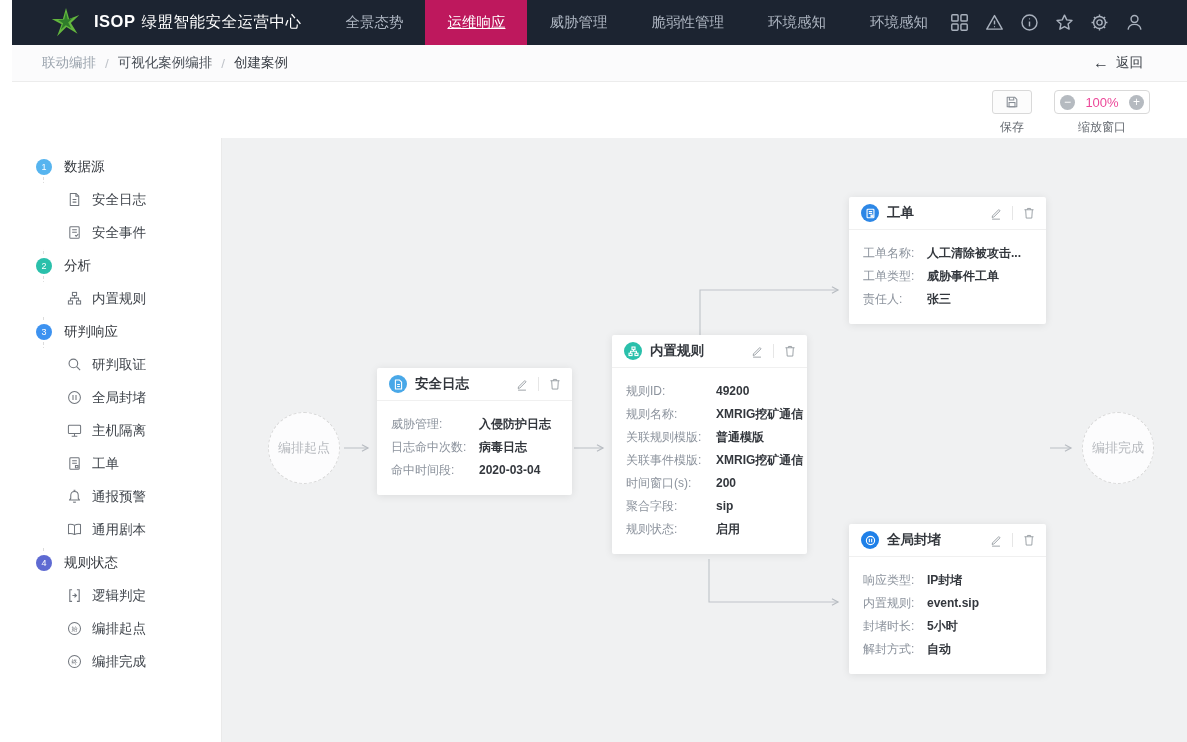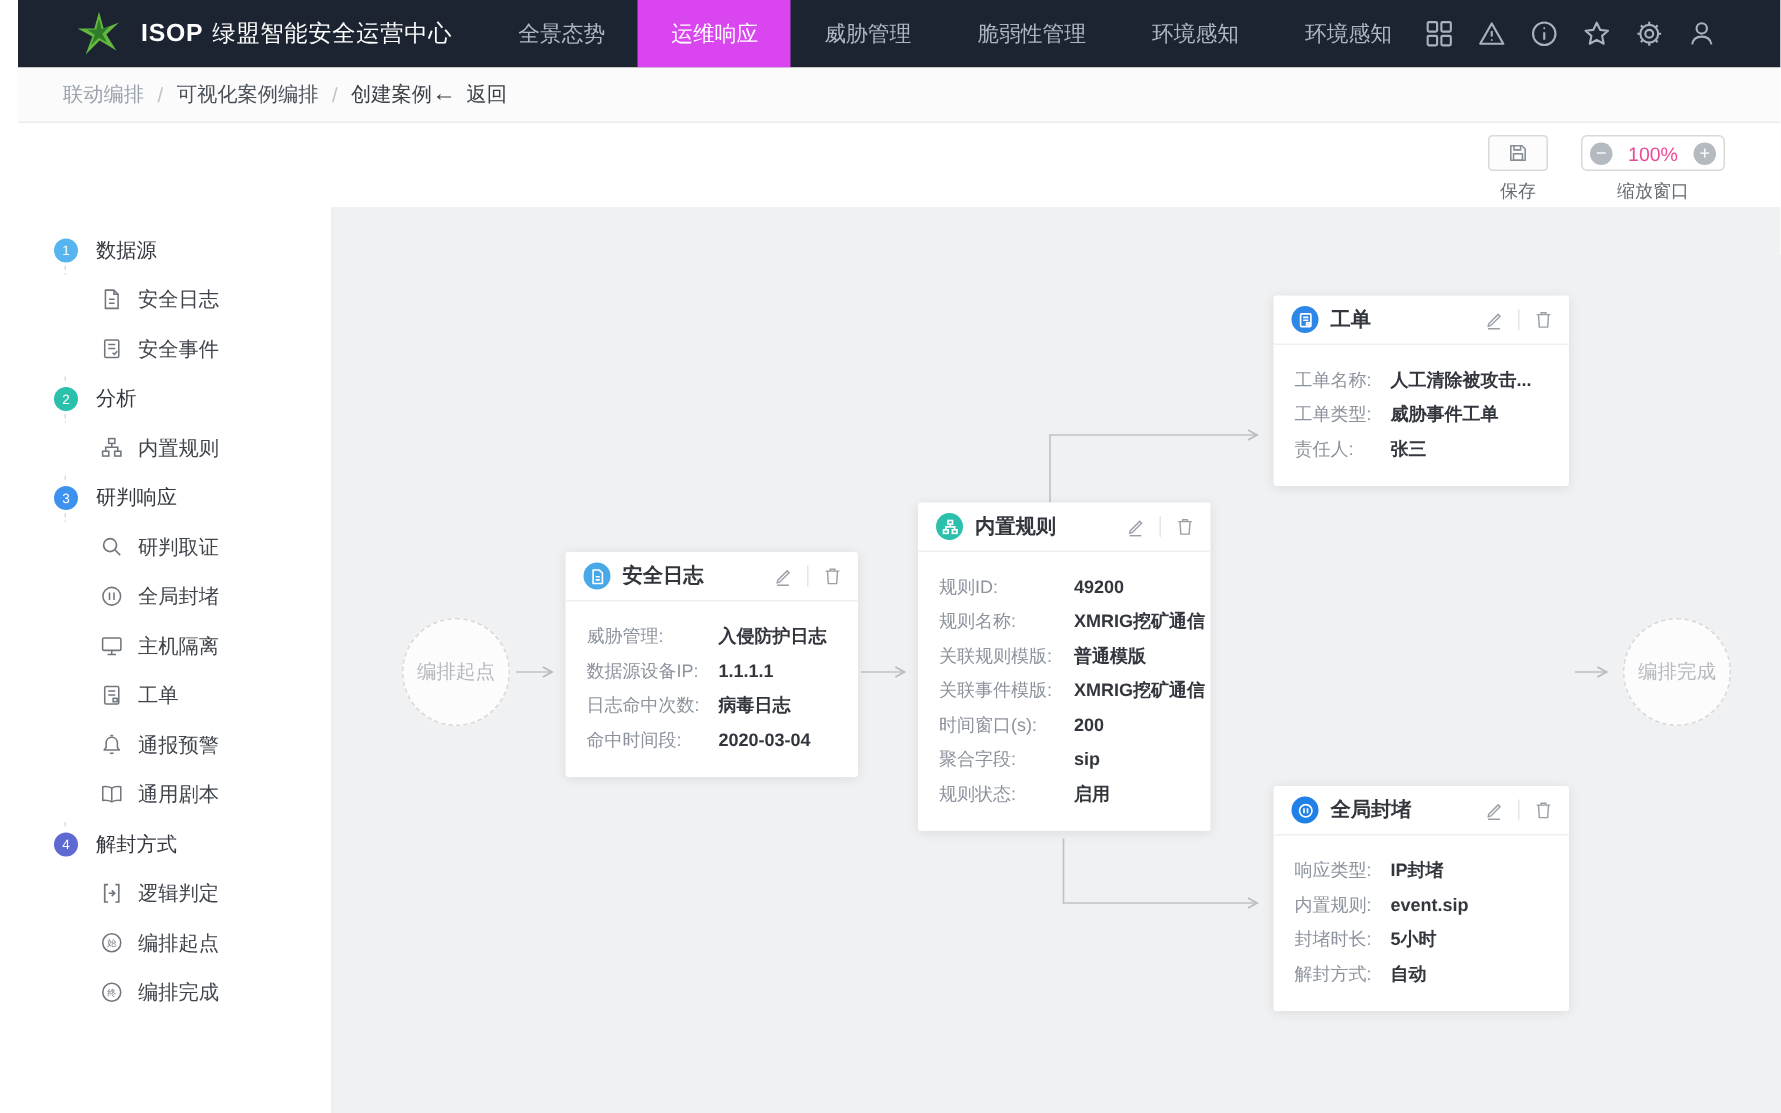--- a/index.html
+++ b/index.html
@@ -14,21 +14,21 @@
   .brand-text b { font-size:16.5px; font-weight:700; margin-right:6px; }
   .menu { display:flex; align-items:stretch; }
   .menu-item { display:flex; align-items:center; padding:0 22px; color:#aeb6c2; font-size:14.5px; cursor:pointer; white-space:nowrap; }
   .menu-item.active { background:#1890ff; color:#fff; }
   .nav-spacer { flex:1; }
   .nav-icons { display:flex; align-items:center; gap:16px; padding-right:46px; }
   .nav-icon { width:19px; height:19px; color:#a9b1bd; cursor:pointer; display:flex; }
   .nav-icon svg { width:100%; height:100%; }
 
   
-  .breadcrumb-bar { height:37px; background:#fbfbfc; border-bottom:1px solid #ececec; display:flex; align-items:center; justify-content:flex-start; padding:0 44px 0 30px; flex-shrink:0; }
+  .breadcrumb-bar { height:37px; background:#fbfbfc; border-bottom:1px solid #ececec; display:flex; align-items:center; justify-content:space-between; padding:0 44px 0 30px; flex-shrink:0; }
   .breadcrumb { display:flex; align-items:center; font-size:13.5px; }
   .crumb-first { color:#9aa3ad; cursor:pointer; }
   .crumb-mid { color:#4a5058; cursor:pointer; }
   .crumb-last { color:#3a3f46; }
   .crumb-sep { color:#c0c4ca; margin:0 9px; }
   .back { display:flex; align-items:center; gap:7px; color:#3a3f46; font-size:13.5px; cursor:pointer; text-decoration:none; }
   .back-arrow { font-size:16px; line-height:1; color:#3a3f46; }
 
   
   .toolbar { height:56px; background:#fff; display:flex; justify-content:flex-end; align-items:flex-start; gap:22px; padding:8px 37px 0 0; flex-shrink:0; }
@@ -82,21 +82,21 @@
   <header class="navbar">
     <div class="brand">
       <svg viewBox="0 0 36 36">
         <path d="M18 1 L21.5 13.5 L33 9 L23.5 18 L31 30 L18.5 22.5 L8 33 L13 19.5 L2 13.5 L14.5 13.5 Z" fill="#63b63e"></path>
         <path d="M18 6 L20 14 L26 12 L20.5 17.5 L24 24 L17.8 20.5 L12 26 L14.8 18.2 L9 14.5 L16 14.2 Z" fill="#2f7d2b"></path>
       </svg>
       <span class="brand-text"><b>ISOP</b><span>绿盟智能安全运营中心</span></span>
     </div>
     <nav class="menu">
       <div class="menu-item">全景态势</div>
-      <div class="menu-item active" style="background-color: #d946ef;">运维响应</div>
+      <div class="menu-item active" style="background-color: #be185d; text-decoration: underline;">运维响应</div>
       <div class="menu-item">威胁管理</div>
       <div class="menu-item">脆弱性管理</div>
       <div class="menu-item">环境感知</div>
       <div class="menu-item">环境感知</div>
     </nav>
     <div class="nav-spacer"></div>
     <div class="nav-icons">
       <span class="nav-icon">
         <svg viewBox="0 0 16 16" fill="none" stroke="currentColor" stroke-width="1.2">
           <rect x="1.5" y="1.5" width="5.3" height="5.3" rx="0.8"></rect>
@@ -283,21 +283,21 @@
                 <path d="M8 3.6 V13.2"></path>
               </svg>
           </span>
           <span>通用剧本</span>
         </div>
       </div>
 
       <div class="tree-group">
         <div class="section-row">
           <span class="badge" style="background-color: rgb(94, 106, 210);">4</span>
-          <span class="section-label">解封方式</span>
+          <span class="section-label">规则状态</span>
         </div>
         <div class="child-row">
           <span class="tree-icon">
             <svg viewBox="0 0 16 16" fill="none" stroke="currentColor" stroke-width="1.2">
                 <path d="M5.4 1.8 H3 V14.2 H5.4 M10.6 1.8 H13 V14.2 H10.6"></path>
                 <path d="M5.8 8 H9.6 M8 5.9 L10.1 8 L8 10.1"></path>
               </svg>
           </span>
           <span>逻辑判定</span>
         </div>
@@ -365,24 +365,20 @@
                 </svg>
               </span>
           </span>
         </div>
         <div class="node-body">
           <div class="kv kw86">
               <span class="k">威胁管理:</span>
               <span class="v">入侵防护日志</span>
             </div>
           <div class="kv kw86">
-              <span class="k">数据源设备IP:</span>
-              <span class="v">1.1.1.1</span>
-            </div>
-          <div class="kv kw86">
               <span class="k">日志命中次数:</span>
               <span class="v">病毒日志</span>
             </div>
           <div class="kv kw86">
               <span class="k">命中时间段:</span>
               <span class="v">2020-03-04</span>
             </div>
         </div>
       </div>
 

